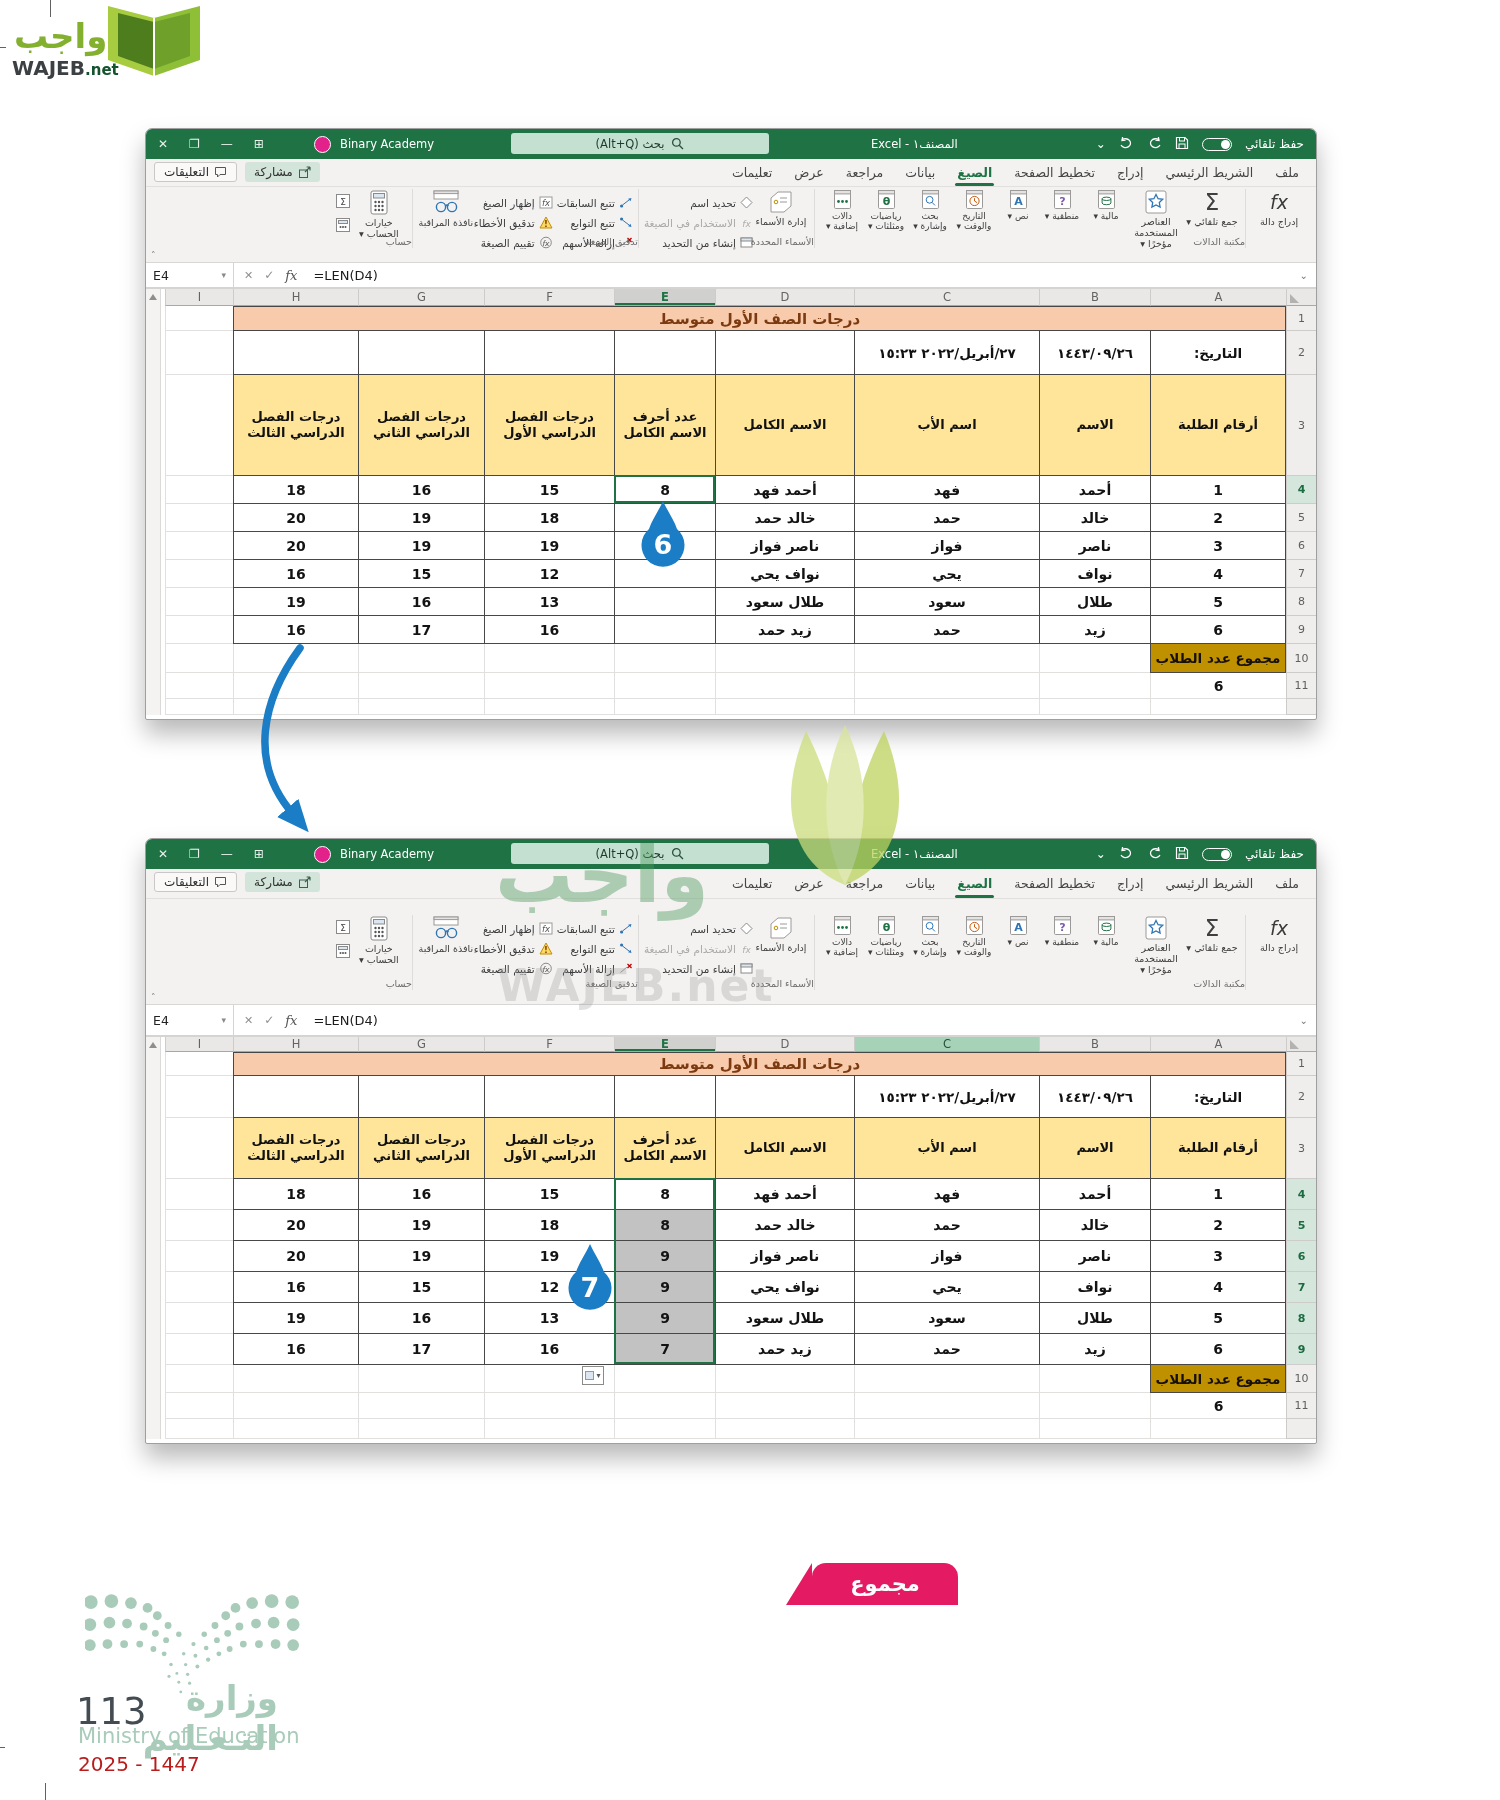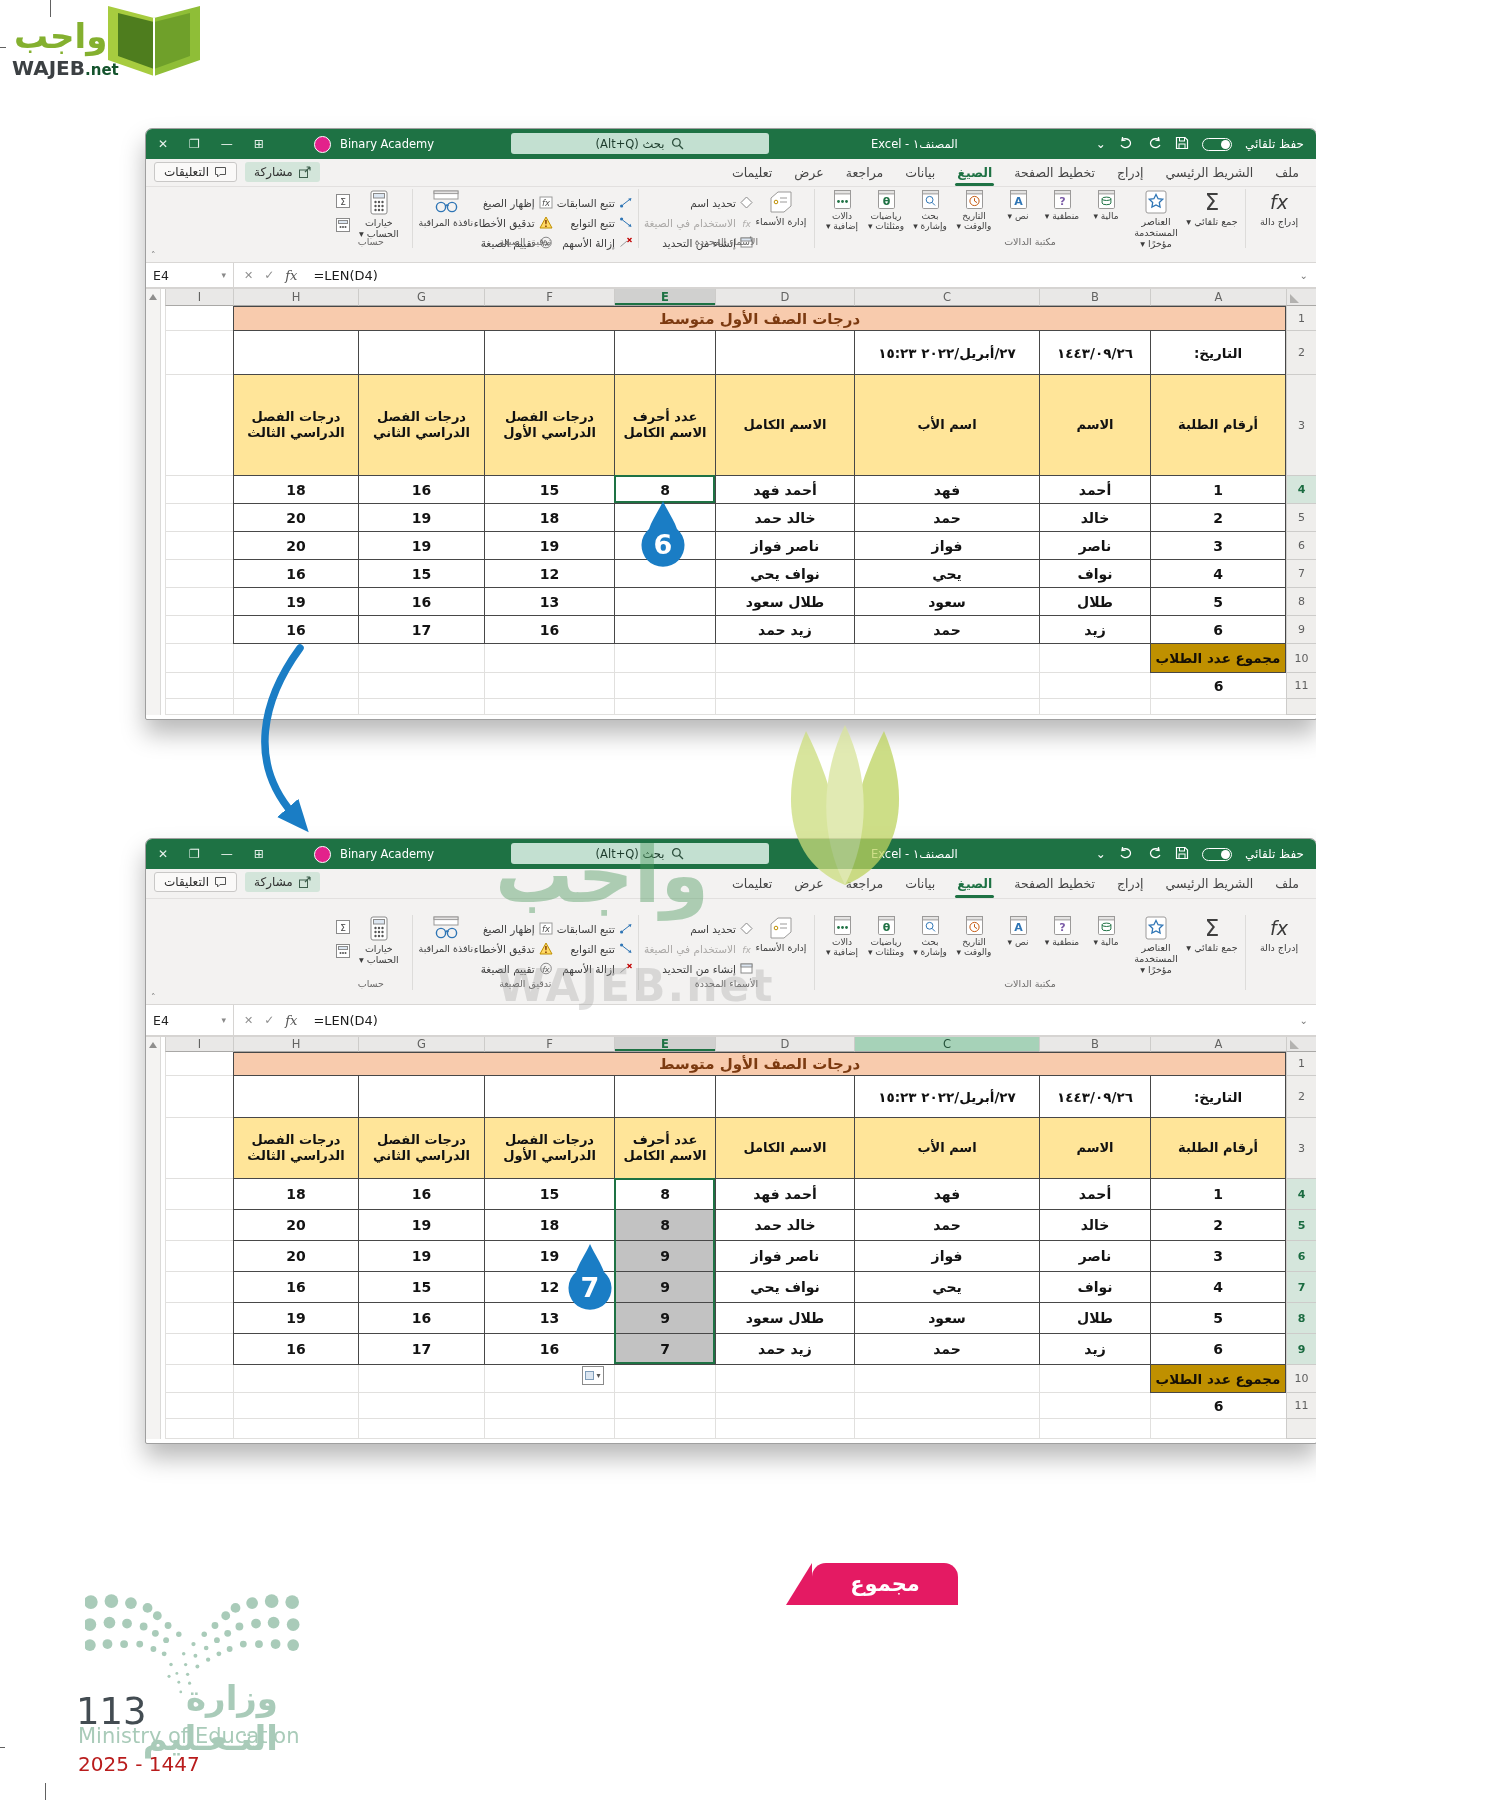--- a/index.html
+++ b/index.html
@@ -1,17 +1,17 @@
 <!DOCTYPE html>
 <html lang="ar" style="--green: #1e7244; --peach: #f8cbad; --yellow: #ffe599; --gold: #bf9000; --pink: #e41a63; --mint: #a6d2b8;"><head>
 <meta charset="utf-8">
 <style>
   *{margin:0;padding:0;box-sizing:border-box}
   body{background:#fff}
-  #page{position:relative;width:1316px;height:1800px;background:#fff;overflow:hidden;
+  #page{position:relative;width:1500px;height:1800px;background:#fff;overflow:hidden;
         font-family:"DejaVu Sans",sans-serif;}
   .abs{position:absolute}
   
   .xl-window{position:absolute;left:145px;width:1172px;background:#fff;
     border:1px solid #9f9f9f;border-radius:7px 7px 2px 2px;
     box-shadow:0 14px 24px rgba(0,0,0,.28);z-index:10}
   .tb{position:relative;background:var(--green);border-radius:6px 6px 0 0;color:#fff}
   .tb-controls{position:absolute;left:12px;top:0;height:100%;display:flex;gap:21px;align-items:center;font-size:12px;color:#eaf3ee}
   .avatar{position:absolute;left:168px;top:7px;width:17px;height:17px;border-radius:50%;background:#e3218b;border:1px solid #fff}
   .acct{position:absolute;left:194px;top:8px;font-size:11.5px;color:#fff}
@@ -29,21 +29,21 @@
   .tab.active::after{content:'';position:absolute;right:9px;left:9px;bottom:0;height:3px;background:var(--green);border-radius:2px}
   .leftbtns{position:absolute;left:8px;top:3px;display:flex;gap:8px;direction:rtl}
   .chipbtn{display:flex;direction:rtl;align-items:center;gap:5px;font-size:12px;color:#2f2f2f;padding:2px 9px;border-radius:3px;cursor:pointer}
   .chipbtn.share{background:#d3e5da}
   .chipbtn.cmts{border:1px solid #c9c8c7;background:#faf9f8}
   
   .ribbon{position:relative;background:#f3f2f1;border-bottom:1px solid #d9d7d5;direction:rtl;
           display:flex;align-items:flex-start;padding:3px 4px 14px 4px}
   .rgroup{position:relative;height:100%;display:flex;align-items:flex-start;padding:0 5px}
   .rgroup:not(:first-child){border-right:1px solid #dddcda}
-  .glabel{position:absolute;bottom:1px;right:0;left:0;text-align:center;font-size:9.5px;color:#6c6b6a;white-space:nowrap}
+  .glabel{position:absolute;bottom:1px;right:0;left:0;font-size:9.5px;color:#6c6b6a;white-space:nowrap}
   .rbig{width:56px;display:flex;flex-direction:column;align-items:center;gap:1px;font-size:9.5px;
         color:#3d3d3d;text-align:center;line-height:1.18;cursor:pointer}
   .rsml{width:44px;display:flex;flex-direction:column;align-items:center;gap:1px;font-size:9px;
         color:#3d3d3d;text-align:center;line-height:1.15;cursor:pointer}
   .rcol{display:flex;flex-direction:column;gap:1px}
   .rrow{display:flex;direction:rtl;align-items:center;gap:4px;font-size:10.5px;color:#3d3d3d;height:19px;cursor:pointer;white-space:nowrap}
   .rrow.dis{color:#aba9a7}
   .collapse{position:absolute;left:5px;bottom:2px;font-size:9px;color:#7a7a7a;cursor:pointer}
   
   .fbar{position:relative;background:#fff;display:flex;align-items:center;direction:ltr;border-bottom:2px solid #d6d4d2;font-size:12.5px;color:#222}

